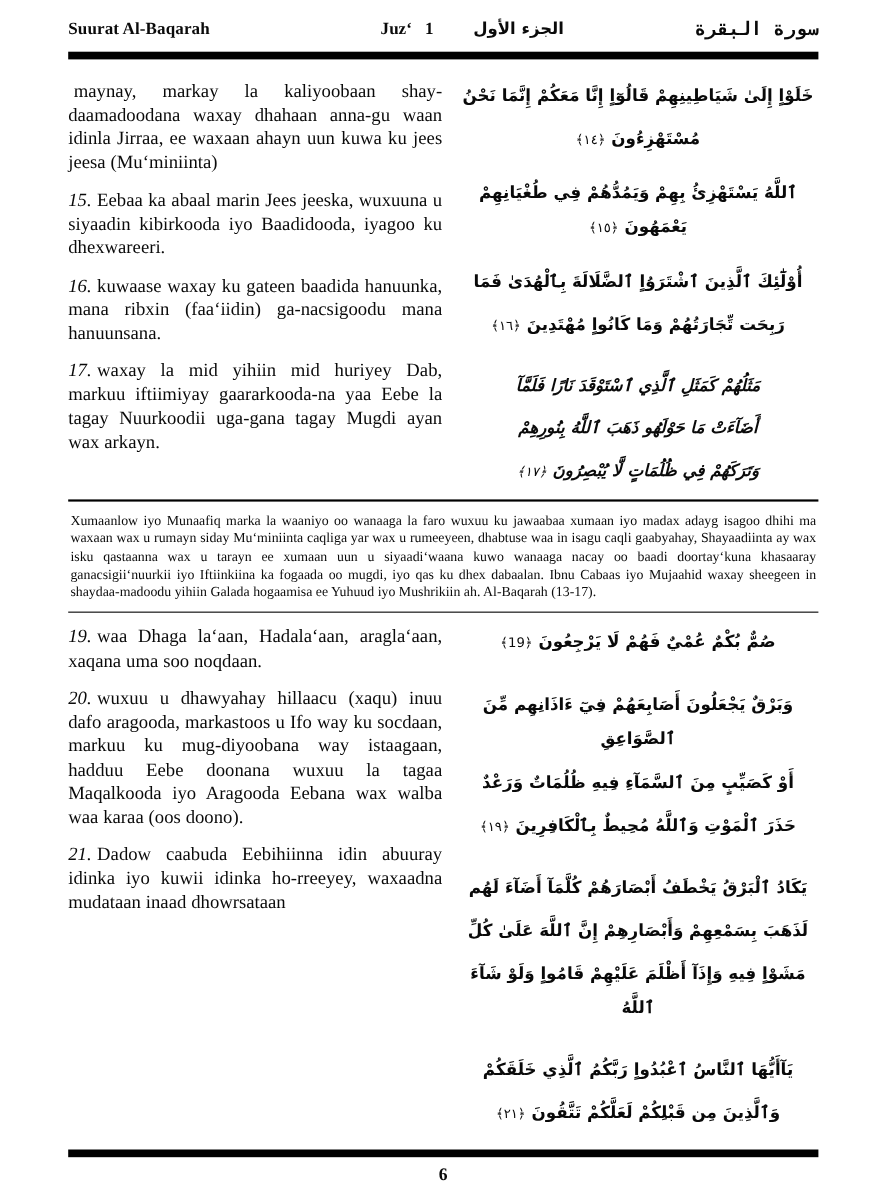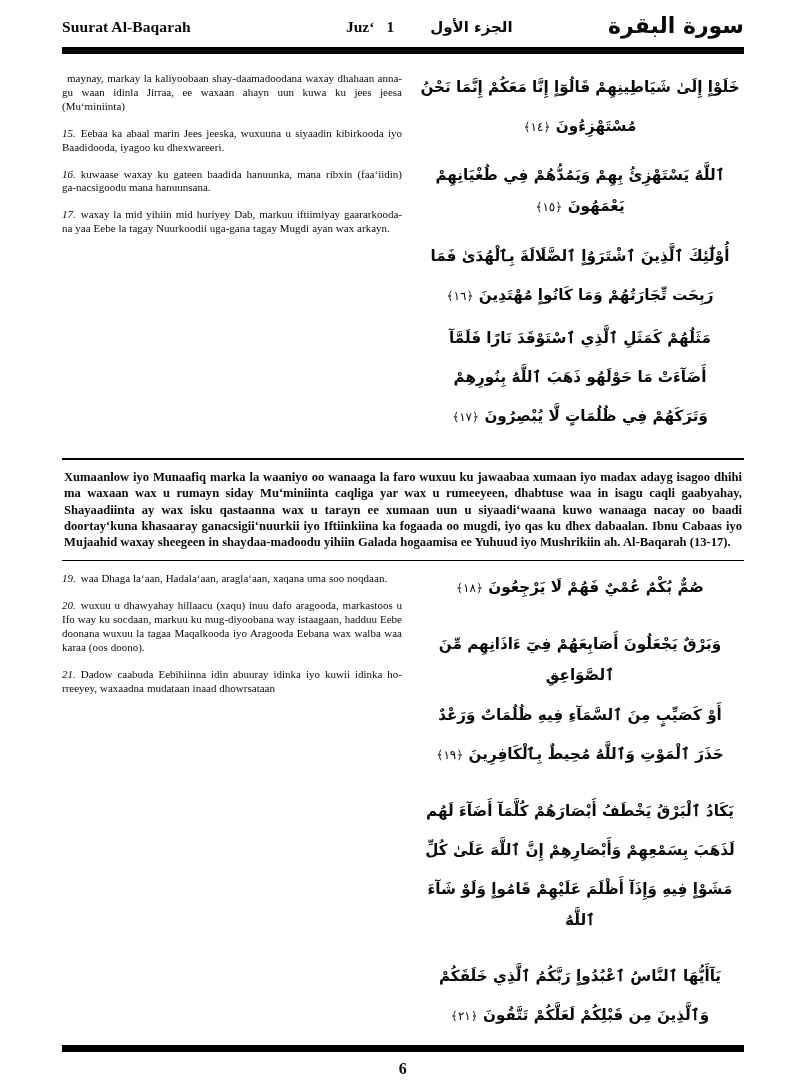--- a/index.html
+++ b/index.html
@@ -61,21 +61,21 @@
     unicode-bidi: isolate;
     line-height: 1;
     font-weight: 700;
     margin-left: 27px;
   }
   .runhead-right {
     position: absolute;
     right: 0;
     bottom: 3px;
   }
-  .runhead-right .ar-head { font-size: 22px; }
+  .runhead-right .ar-head { font-size: 17px; font-family: Liberation Mono, monospace; }
 
   
   .rule-thick {
     height: 7px;
     background: #000;
     margin-top: 7px;
     width: 100%;
   }
   .rule-thin {
     height: 1.3px;
@@ -102,21 +102,21 @@
   }
   .col-ar {
     flex: 1 1 auto;
     box-sizing: border-box;
     padding-left: 6px;
     direction: rtl;
     text-align: center;
   }
 
   .para {
-    font-size: 11px;
+    font-size: 17px;
     line-height: 1.265;
     text-align: justify;
     text-justify: inter-word;
     margin: 0 0 13px 0;
     hyphens: manual;
     word-spacing: .2px;
   }
   .para:last-child { margin-bottom: 0; }
   .para .vnum {
     font-weight: 400;
@@ -138,22 +138,21 @@
   }
   .ayah:last-child { margin-bottom: 0; }
   .ayah-mark {
     font-family: "DejaVu Sans", sans-serif;
     font-size: 12px;
     font-weight: 400;
   }
 
   
   .commentary-wrap {
-    margin-top: 26px;
-    font-weight: bold;
+    margin-top: 10px;
   }
   .commentary {
     font-size: 12.6px;
     line-height: 1.305;
     text-align: justify;
     text-justify: inter-word;
     padding: 9px 2px 9px 2px;
     margin: 0;
   }
 
@@ -232,21 +231,21 @@
       </div>
 
       <div style="margin-top:18px;">
         <div class="ayah">أُوْلَٰٓئِكَ ٱلَّذِينَ ٱشْتَرَوُاٍ ٱلضَّلَالَةَ بِٱلْهُدَىٰ فَمَا</div>
         <div class="ayah">
           <span>رَبِحَت تِّجَارَتُهُمْ وَمَا كَانُواٍ مُهْتَدِينَ</span>
           <span class="ayah-mark">﴿<span>١٦</span>﴾</span>
         </div>
       </div>
 
-      <div style="margin-top:12px;">
+      <div style="margin-top:24px;font-style:italic;">
         <div class="ayah">مَثَلُهُمْ كَمَثَلِ ٱلَّذِي ٱسْتَوْقَدَ نَارًا فَلَمَّآ</div>
         <div class="ayah">أَضَآءَتْ مَا حَوْلَهُو ذَهَبَ ٱللَّهُ بِنُورِهِمْ</div>
         <div class="ayah">
           <span>وَتَرَكَهُمْ فِي ظُلُمَاتٍ لَّا يُبْصِرُونَ</span>
           <span class="ayah-mark">﴿<span>١٧</span>﴾</span>
         </div>
       </div>
 
     </div>
   </div>
@@ -273,21 +272,21 @@
         <span class="vnum">21.</span><span>Dadow caabuda Eebihiinna idin abuuray idinka iyo kuwii idinka ho-rreeyey, waxaadna mudataan inaad dhowrsataan</span>
       </p>
 
     </div>
 
     <div class="col-ar">
 
       <div>
         <div class="ayah">
           <span>صُمٌّ بُكْمٌ عُمْيٌ فَهُمْ لَا يَرْجِعُونَ</span>
-          <span class="ayah-mark">﴿<span>١٨</span>﴾</span>
+          <span class="ayah-mark">﴿<span>19</span>﴾</span>
         </div>
       </div>
 
       <div style="margin-top:26px;">
         <div class="ayah">وَبَرْقٌ يَجْعَلُونَ أَصَابِعَهُمْ فِيٓ ءَاذَانِهِم مِّنَ ٱلصَّوَاعِقِ</div>
         <div class="ayah">أَوْ كَصَيِّبٍ مِنَ ٱلسَّمَآءِ فِيهِ ظُلُمَاتٌ وَرَعْدٌ</div>
         <div class="ayah">
           <span>حَذَرَ ٱلْمَوْتِ وَٱللَّهُ مُحِيطٌ بِٱلْكَافِرِينَ</span>
           <span class="ayah-mark">﴿<span>١٩</span>﴾</span>
         </div>

